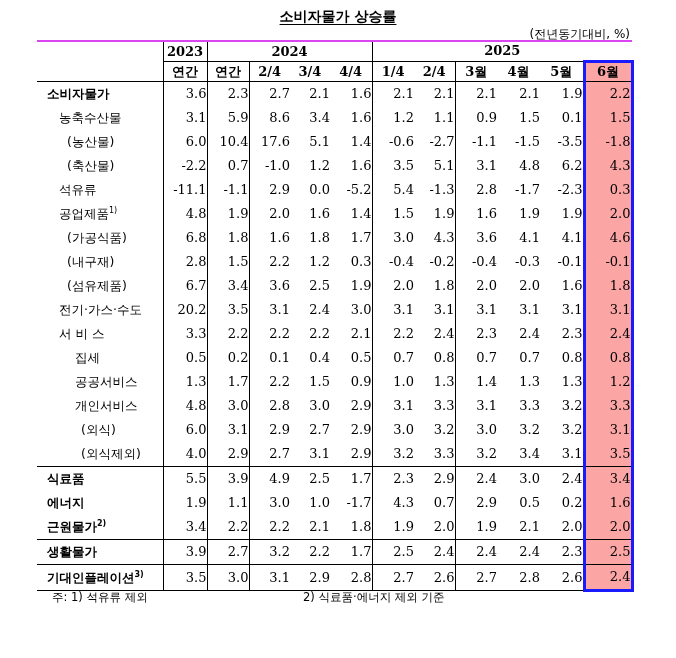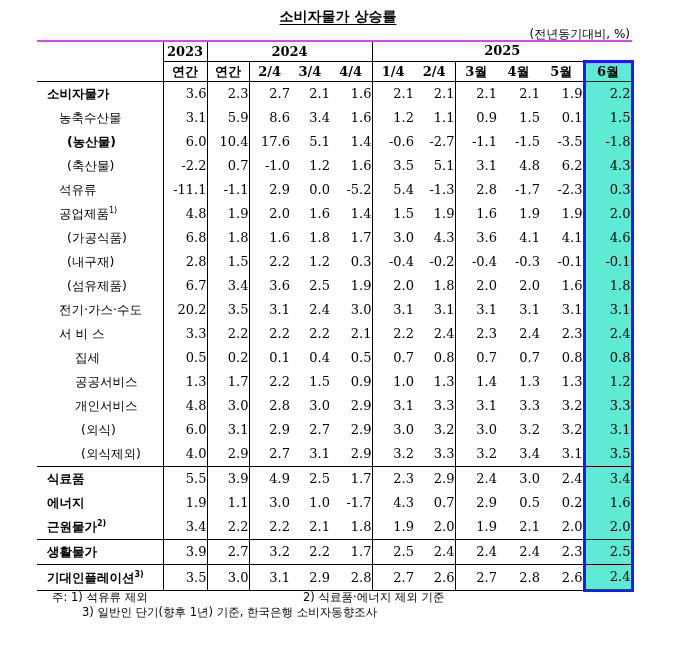--- a/index.html
+++ b/index.html
@@ -9,21 +9,21 @@
   .unit { position: absolute; right: 46px; top: 26px; font-size: 12px; font-family: "DejaVu Sans", sans-serif; }
   table.cpi { position: absolute; left: 37px; top: 40px; border-collapse: collapse; font-size: 13px; }
   table.cpi td, table.cpi th { padding: 0; height: 24px; line-height: 24px; }
   table.cpi th { font-weight: bold; height: 18px; line-height: 18px; text-align: center; }
   .hdr-top th { border-top: 2px solid #d946ef; }
   .hdr-sub th { border-bottom: 1px solid #000; border-top: 1px solid #000; }
   td.num { text-align: right; padding-right: 6px; }
   td.lbl { text-align: left; font-family: "DejaVu Sans", sans-serif; font-size: 12.5px; white-space: nowrap; }
   td.lbl.bold { font-weight: bold; }
   .vl { border-left: 1px solid #000; }
-  .hl { background: #5eead4; }
+  .hl { background: #fca5a5; }
   .blue-l { border-left: 3px solid #1a1aff !important; }
   .blue-r { border-right: 3px solid #1a1aff !important; }
   .blue-t { border-top: 3px solid #1a1aff !important; }
   .blue-b { border-bottom: 3px solid #1a1aff !important; }
   tr.sep td { border-top: 1px solid #000; }
   tr.last td { border-bottom: 1px solid #000; }
   sup { font-size: 8px; line-height: 0; vertical-align: super; }
   .notes { position: absolute; left: 40px; top: 590px; font-family: "DejaVu Sans", sans-serif; font-size: 11.5px; line-height: 15px; }
   .notes .n1 { padding-left: 12px; }
   .notes .n2 { padding-left: 42px; }
@@ -93,21 +93,21 @@
         <td class="num">3.4</td>
         <td class="num">1.6</td>
         <td class="num vl">1.2</td>
         <td class="num">1.1</td>
         <td class="num vl">0.9</td>
         <td class="num">1.5</td>
         <td class="num">0.1</td>
         <td class="num hl blue-l blue-r">1.5</td>
       </tr>
       <tr>
-        <td class="lbl" style="padding-left: 30px; font-weight: bold;"><span>(농산물)</span></td>
+        <td class="lbl" style="padding-left: 30px;"><span>(농산물)</span></td>
         <td class="num vl">6.0</td>
         <td class="num vl">10.4</td>
         <td class="num vl">17.6</td>
         <td class="num">5.1</td>
         <td class="num">1.4</td>
         <td class="num vl">-0.6</td>
         <td class="num">-2.7</td>
         <td class="num vl">-1.1</td>
         <td class="num">-1.5</td>
         <td class="num">-3.5</td>
@@ -363,14 +363,13 @@
         <td class="num vl">2.7</td>
         <td class="num">2.8</td>
         <td class="num">2.6</td>
         <td class="num hl blue-l blue-r blue-b">2.4</td>
       </tr>
     </tbody>
 </table>
 
 <div class="notes">
   <div><span class="n1">주: </span><span style="display:inline-block;width:232px;">1) 석유류 제외</span><span>2) 식료품·에너지 제외 기준</span></div>
-  <div class="n2">3) 일반인 단기(향후 1년) 기준, 한국은행 소비자동향조사</div>
 </div>
 
 </body></html>

